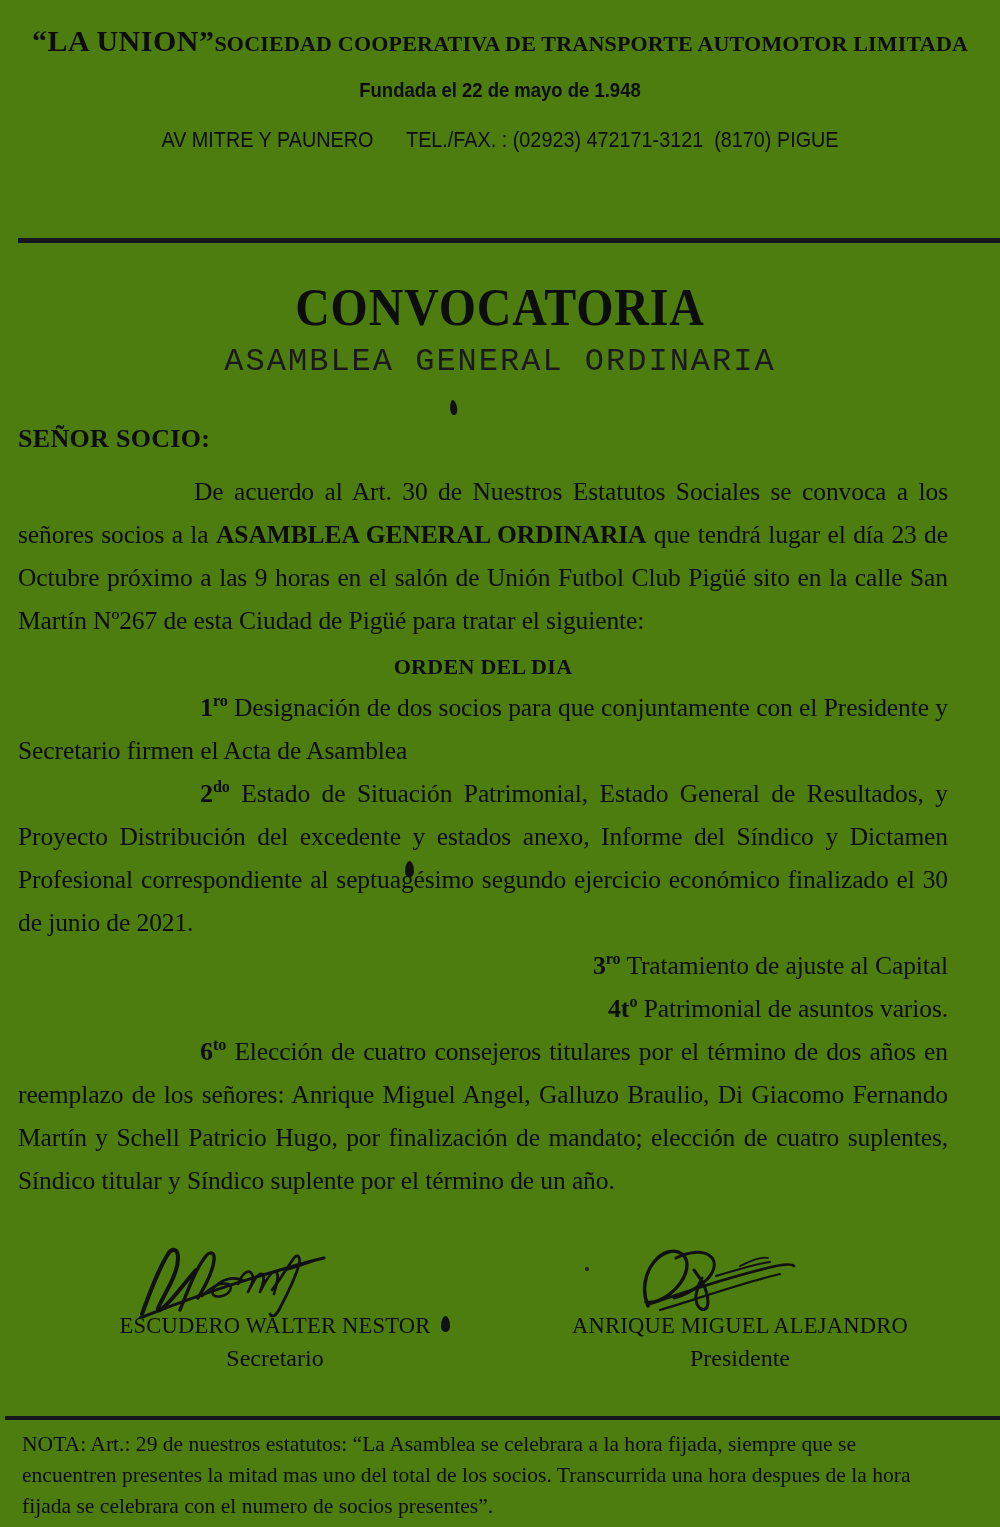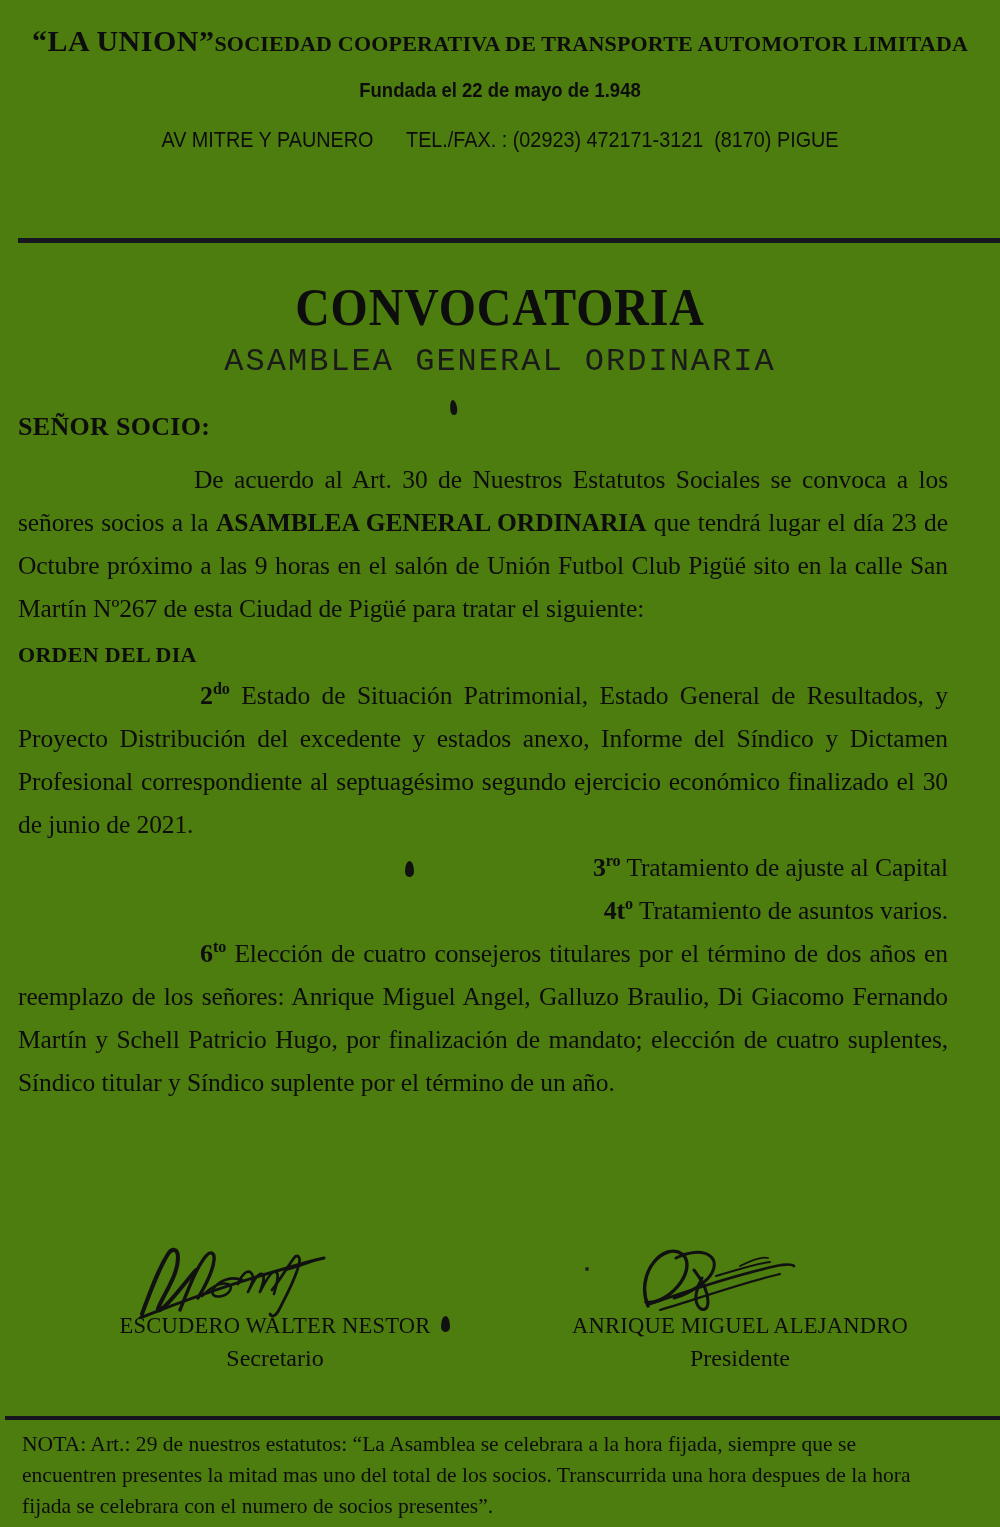--- a/index.html
+++ b/index.html
@@ -136,21 +136,21 @@
     top: 1267px;
     width: 4px;
     height: 4px;
     background: #222;
     border-radius: 50%;
   }
 
   
   .body-area {
     position: absolute;
-    top: 412px;
+    top: 424px;
     left: 18px;
     width: 930px;
   }
   .senor-socio {
     font-family: "Liberation Serif", serif;
     font-weight: bold;
     font-size: 26px;
     letter-spacing: 0.3px;
     margin-bottom: 16px;
   }
@@ -159,20 +159,21 @@
     font-size: 25.5px;
     line-height: 43px;
     text-align: justify;
     text-indent: 176px;
     letter-spacing: -0.1px;
     font-family: Liberation Serif, serif;
   }
   p.para b { font-weight: bold; }
 
   .orden-heading {
+    text-align: center;
     font-weight: bold;
     font-size: 22px;
     letter-spacing: 0.3px;
     margin-top: 12px;
     margin-bottom: 6px;
   }
 
   p.item {
     margin: 0;
     font-size: 25.5px;
@@ -258,26 +259,27 @@
   <div class="doc-subtitle">ASAMBLEA GENERAL ORDINARIA</div>
   <div class="ink-blot blot-sub"></div>
 
   <div class="body-area">
     <div class="senor-socio">SEÑOR SOCIO:</div>
 
     <p class="para"><span>De acuerdo al  Art. 30 de Nuestros Estatutos Sociales se convoca a los señores socios a la </span><b>ASAMBLEA GENERAL ORDINARIA</b><span> que tendrá lugar  el día 23 de Octubre próximo a las 9 horas en el salón de Unión Futbol Club Pigüé sito en la calle San Martín Nº267 de esta Ciudad de Pigüé para tratar el siguiente:</span></p>
 
     <div class="orden-heading">ORDEN DEL DIA</div>
 
+    <p class="item"><span class="ord"><span>1</span><sup>ro</sup></span> <span>Designación de dos socios para que conjuntamente con el Presidente y Secretario firmen el Acta de Asamblea</span></p>
 
     <p class="item"><span class="ord"><span>2</span><sup>do</sup></span> <span>Estado de Situación Patrimonial, Estado General de Resultados, y Proyecto Distribución del excedente y estados anexo, Informe del Síndico y Dictamen Profesional correspondiente al septuagésimo segundo ejercicio económico finalizado el 30 de junio de 2021.</span></p>
 
     <p class="item short"><span class="ord"><span>3</span><sup>ro</sup></span> <span>Tratamiento de ajuste al Capital</span></p>
 
-    <p class="item short"><span class="ord"><span>4t</span><sup>o</sup></span> <span>Tratamiento de asuntos varios.</span></p>
+    <p class="item short"><span class="ord"><span>4t</span><sup>o</sup></span> <span>Patrimonial de asuntos varios.</span></p>
 
 
     <p class="item"><span class="ord"><span>6</span><sup>to</sup></span> <span>Elección de cuatro consejeros titulares por el término de dos años en reemplazo de los señores: Anrique Miguel Angel, Galluzo Braulio, Di Giacomo Fernando Martín y Schell Patricio Hugo, por finalización de mandato; elección de cuatro suplentes, Síndico titular y Síndico suplente por el término de un año.</span></p>
   </div>
 
   <div class="ink-blot blot-sept"></div>
 
   <div class="sign-area">
 
     <div class="sign-col left">

